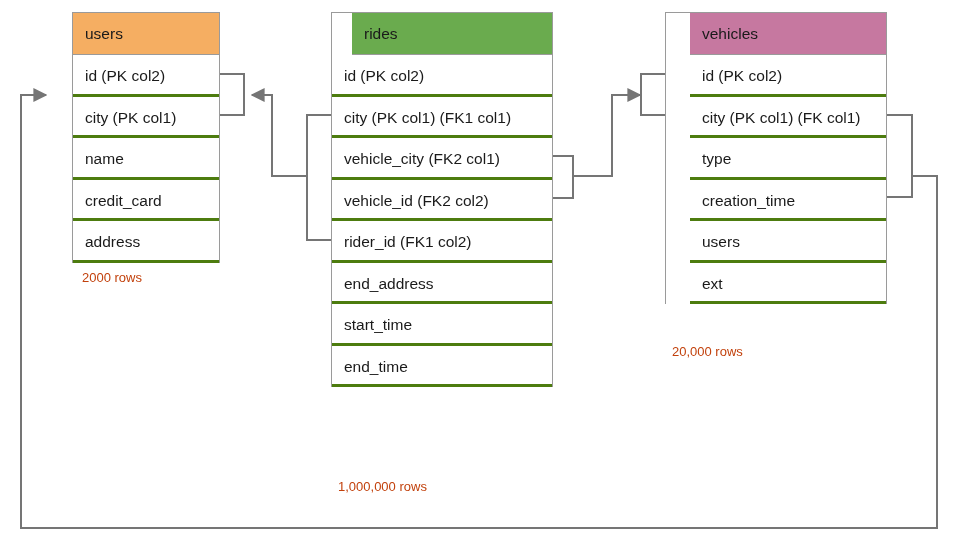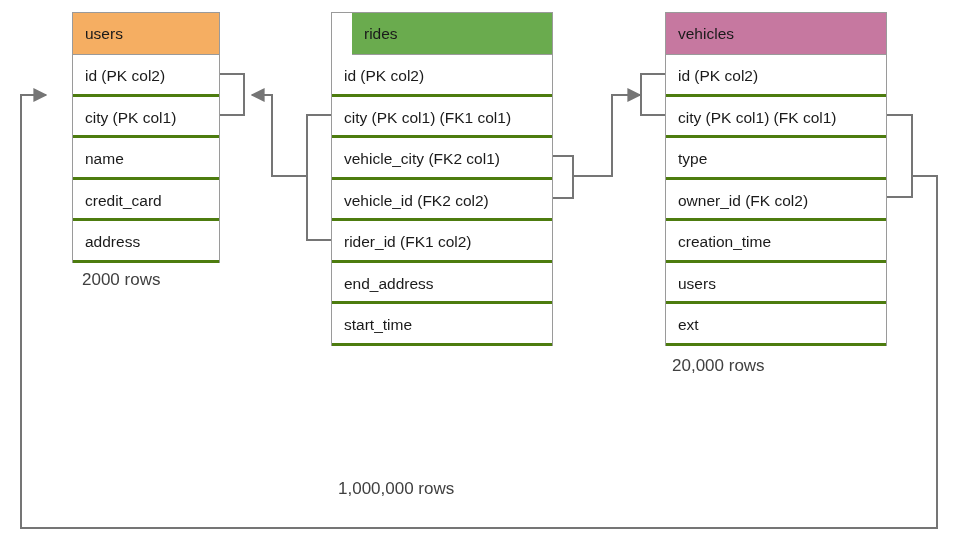--- a/index.html
+++ b/index.html
@@ -48,22 +48,22 @@
     font-size: 15.5px;
     color: #1a1a1a;
     border-bottom: 3px solid #4d7c0f;
     box-sizing: border-box;
     background: #ffffff;
     white-space: nowrap;
     overflow: hidden;
   }
   .rowcount {
     position: absolute;
-    font-size: 17px;
-    color: #404040;
+    font-size: 13px;
+    color: #c2410c;
     white-space: nowrap;
   }
 </style>
 </head>
 <body>
 
 <div id="canvas">
 
   <svg class="wires" viewBox="0 0 960 540" xmlns="http://www.w3.org/2000/svg">
     <defs>
@@ -102,28 +102,28 @@
 
   <div class="entity" style="left:331px; top:12px; width:222px;">
     <div class="entity-header" style="background:#6AAB4E;margin-left:20px;">rides</div>
     <div class="entity-field">id (PK col2)</div>
     <div class="entity-field">city (PK col1) (FK1 col1)</div>
     <div class="entity-field">vehicle_city (FK2 col1)</div>
     <div class="entity-field">vehicle_id (FK2 col2)</div>
     <div class="entity-field">rider_id (FK1 col2)</div>
     <div class="entity-field">end_address</div>
     <div class="entity-field">start_time</div>
+    <div class="entity-field">end_time</div>
   </div>
   <div class="rowcount" style="left:338px; top:479px;">1,000,000 rows</div>
 
-  <div class="entity" style="left:665px; top:12px; width:222px;">
+  <div class="entity" style="left:665px; top:12px; width:222px;padding-left:24px;">
     <div class="entity-header" style="background:#C678A0;">vehicles</div>
     <div class="entity-field">id (PK col2)</div>
     <div class="entity-field">city (PK col1) (FK col1)</div>
     <div class="entity-field">type</div>
-    <div class="entity-field">owner_id (FK col2)</div>
     <div class="entity-field">creation_time</div>
     <div class="entity-field">users</div>
     <div class="entity-field">ext</div>
   </div>
-  <div class="rowcount" style="left:672px; top:356px;">20,000 rows</div>
+  <div class="rowcount" style="left:672px; top:344px;">20,000 rows</div>
 
 </div>
 
 </body></html>

